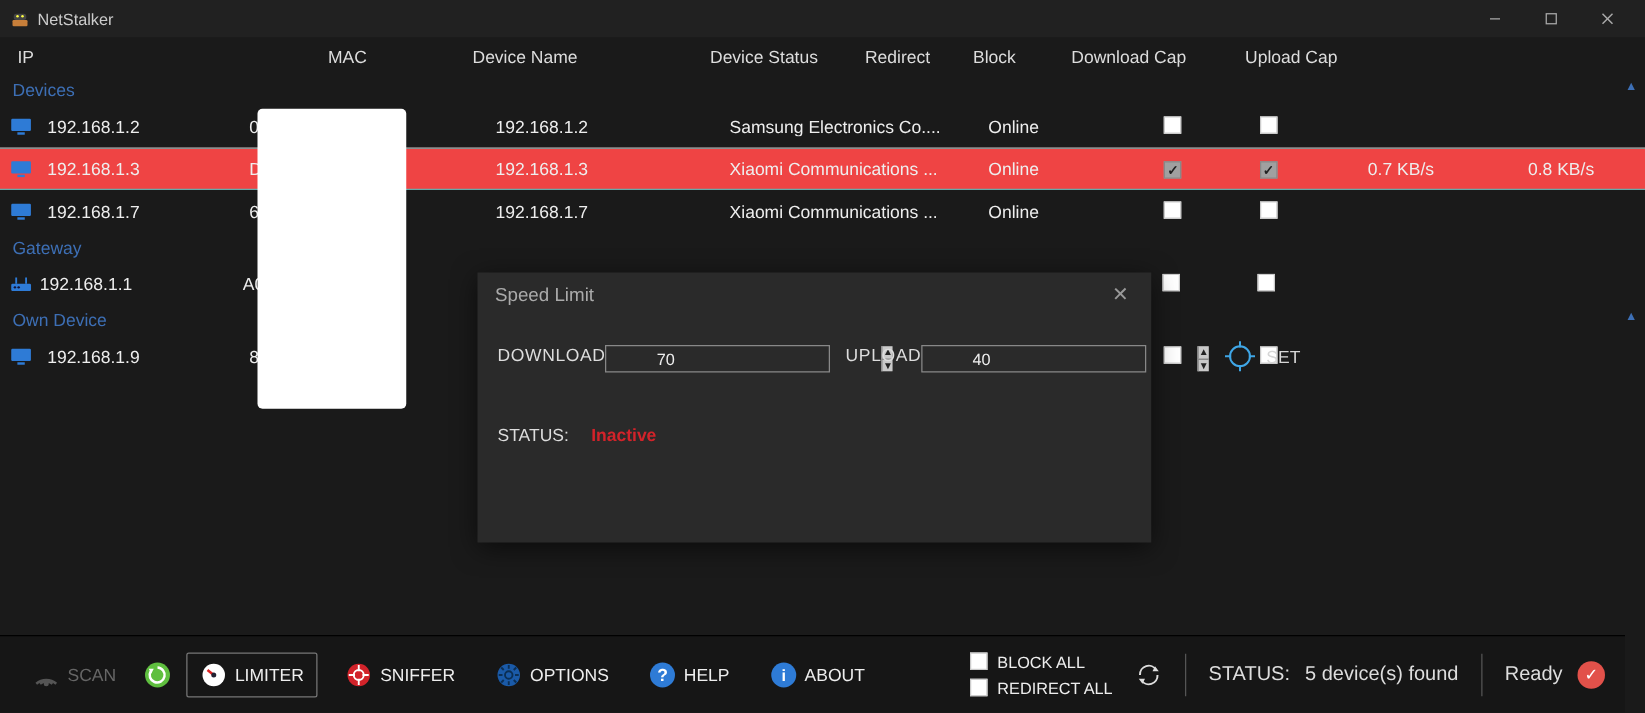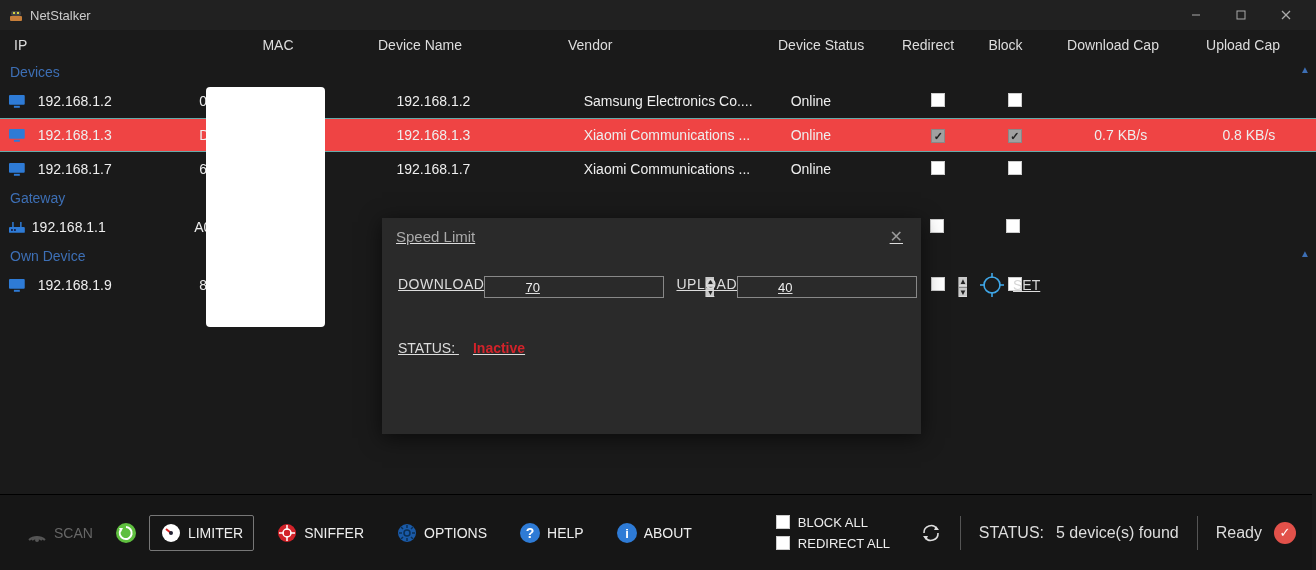--- a/index.html
+++ b/index.html
@@ -35,40 +35,40 @@
   .monitor-icon { width:18px; height:14px; margin-right:6px; display:inline-block; }
   .cell { overflow:hidden; white-space:nowrap; text-overflow:ellipsis; }
   .checkbox { width:14px; height:14px; border:1px solid #ccc; background:#fff; display:inline-flex; align-items:center; justify-content:center; }
   .checkbox.checked { background:#a0a0a0; border-color:#888; }
   .checkbox.checked::after { content:"✓"; color:#222; font-size:11px; font-weight:bold; }
   
   
   .white-block { position:absolute; left:206px; top:87px; width:119px; height:240px; background:#fff; border-radius:4px; z-index:5; }
   
   
-  .modal { position:absolute; left:382px; top:218px; width:539px; height:216px; background:#2a2a2a; box-shadow:0 4px 20px rgba(0,0,0,.6); z-index:10;text-decoration:underline; }
+  .modal { position:absolute; left:382px; top:218px; width:539px; height:216px; background:#2a2a2a; box-shadow:0 4px 20px rgba(0,0,0,.6); z-index:10; }
   .modal-title { height:36px; display:flex; align-items:center; padding:0 14px; color:#aaa; font-size:15px; }
   .modal-title .spacer{flex:1;}
   .modal-close { color:#999; font-size:16px; padding:4px; cursor:pointer; }
   .modal-body { padding: 18px 16px 0 16px; }
   .field-row { display:flex; gap:12px; align-items:flex-end; }
   .field { display:flex; flex-direction:row; }
   .field label { font-size:14px; color:#ddd; letter-spacing:.5px; margin-bottom:6px; }
   .spinner { display:flex; width:180px; height:22px; border:1px solid #888; background:#2a2a2a; }
   .spinner input { flex:1; background:transparent; border:none; color:#eee; font-size:13px; padding:0 4px; outline:none;margin-left:36px; }
   .spinbtns { width:18px; display:flex; flex-direction:column; background:#555; }
   .spinbtn { flex:1; display:flex; align-items:center; justify-content:center; font-size:8px; color:#222; background:#c9c9c9; border-left:1px solid #888;}
   .spinbtn + .spinbtn { border-top:1px solid #888;}
   .setbtn { display:flex; align-items:center; gap:8px; margin-left:50px; color:#d6d6d6; font-size:14px; cursor:pointer; }
   .setbtn svg { width:26px; height:26px; }
   .status-line { margin-top:42px; font-size:14px; color:#ddd; }
   .status-line .inactive { color:#d2232a; font-weight:bold; margin-left:14px;}
   
   
-  .bottombar { position:absolute; left:0; right:4px; bottom:0; height:76px; background:#161616; border-top:1px solid #000; display:flex; align-items:center; padding:0 16px; gap:12px; }
+  .bottombar { position:absolute; left:0; right:16px; bottom:0; height:62px; background:#161616; border-top:1px solid #000; display:flex; align-items:center; padding:0 16px; gap:12px; }
   .bbitem { display:flex; align-items:center; gap:6px; font-size:14px; color:#eee; padding:6px 10px; border-radius:2px; }
   .bbitem.boxed { border:1px solid #777; }
   .bbitem.dim { color:#666; }
   .bbicon { width:22px; height:22px; display:inline-flex; align-items:center; justify-content:center; }
   .sep { width:1px; height:34px; background:#555; margin:0 6px;}
   .chk-row { display:flex; flex-direction:column; gap:6px; font-size:13px; color:#eee; }
   .chk-row .line { display:flex; align-items:center; gap:8px;}
   .status-right { display:flex; align-items:center; gap:12px; margin-left:auto;}
   .ready-dot { width:22px; height:22px; border-radius:50%; background:#e2514a; display:inline-flex; align-items:center; justify-content:center;}
   .ready-dot::after{ content:"✓"; color:#fff; font-size:13px;}
@@ -104,21 +104,20 @@
         <line x1="1" y1="1" x2="9" y2="9" stroke="#aaa" stroke-width="1.2"></line>
         <line x1="9" y1="1" x2="1" y2="9" stroke="#aaa" stroke-width="1.2"></line>
       </svg>
     </div>
 </div>
 
 <div class="header-row">
   <div class="col-ip">IP</div>
   <div class="col-mac">MAC</div>
   <div class="col-name">Device Name</div>
-  <div class="col-vendor">Vendor</div>
   <div class="col-status">Device Status</div>
   <div class="col-redirect">Redirect</div>
   <div class="col-block">Block</div>
   <div class="col-dcap">Download Cap</div>
   <div class="col-ucap">Upload Cap</div>
 </div>
 
 <div class="group-label">
   <span>Devices</span>
   <span class="scroll-ind">▲</span>

